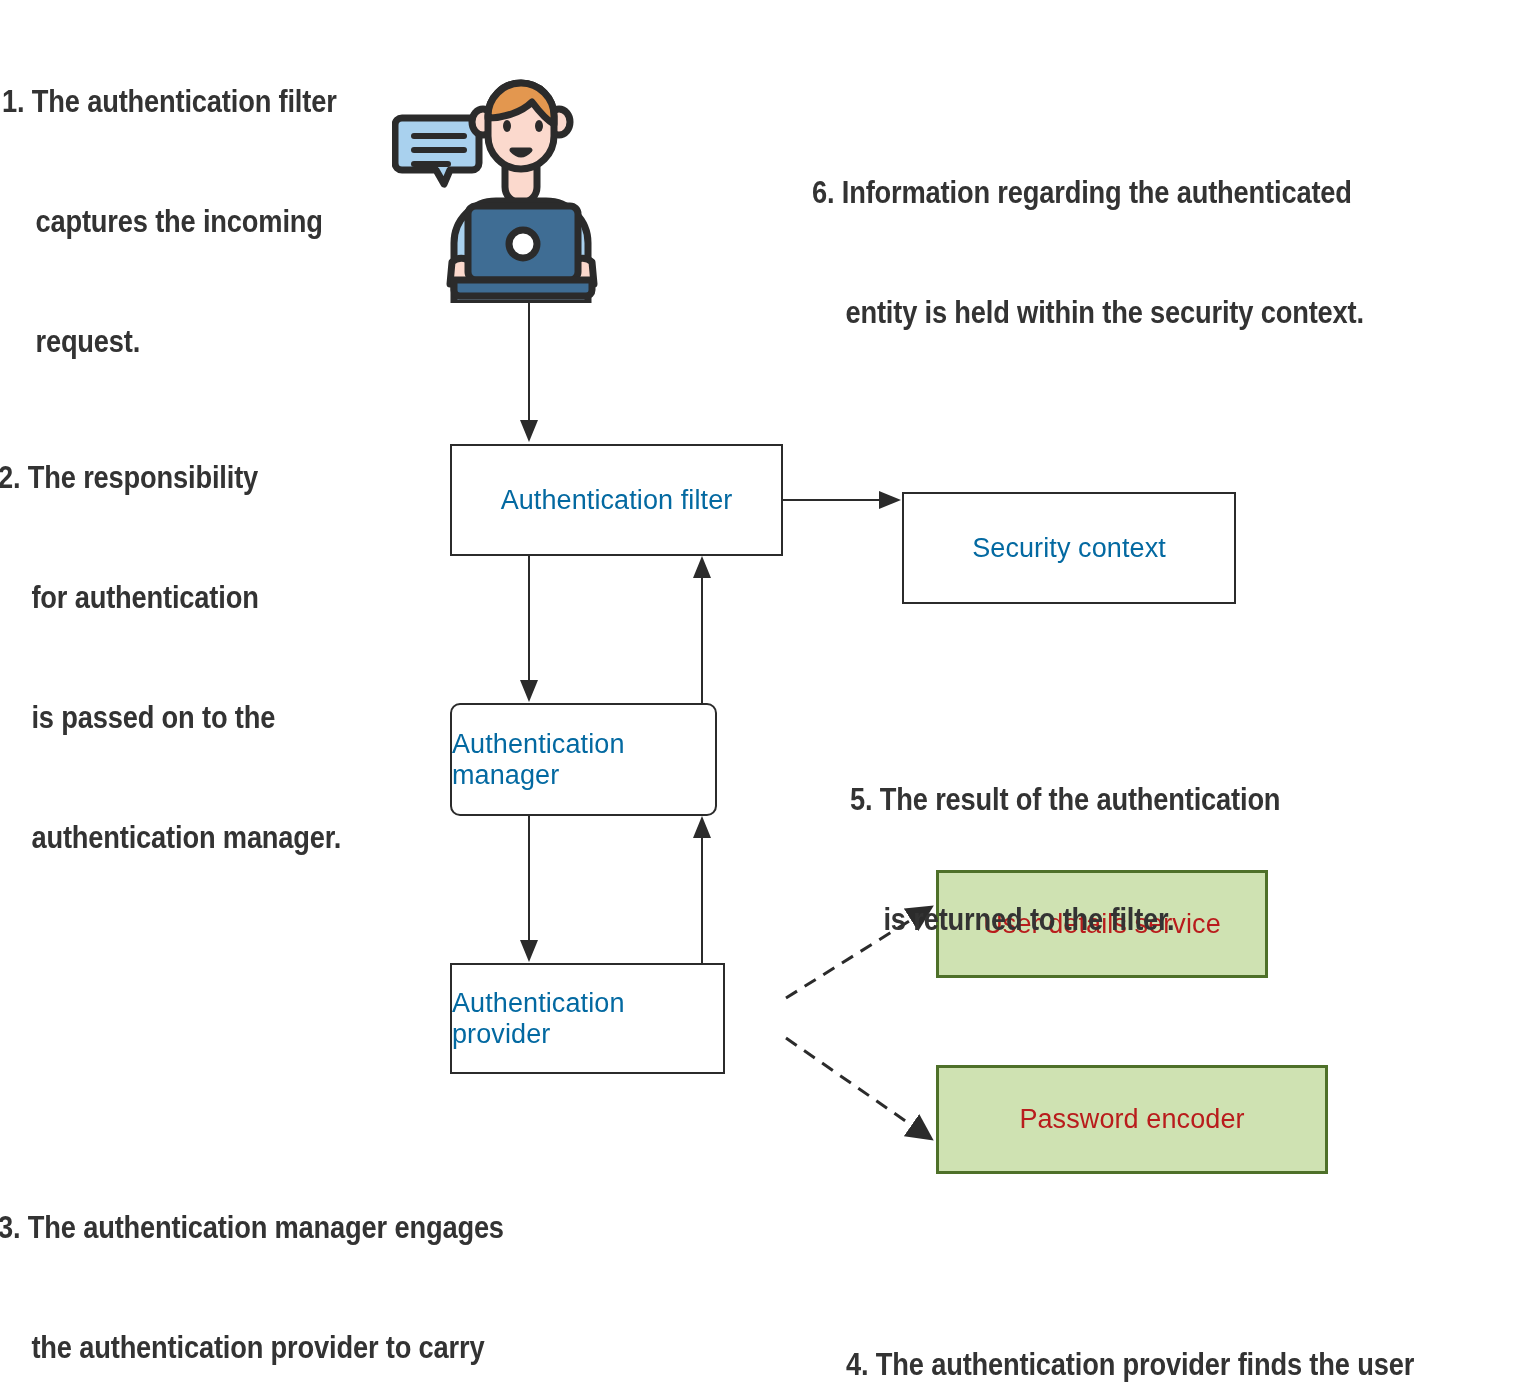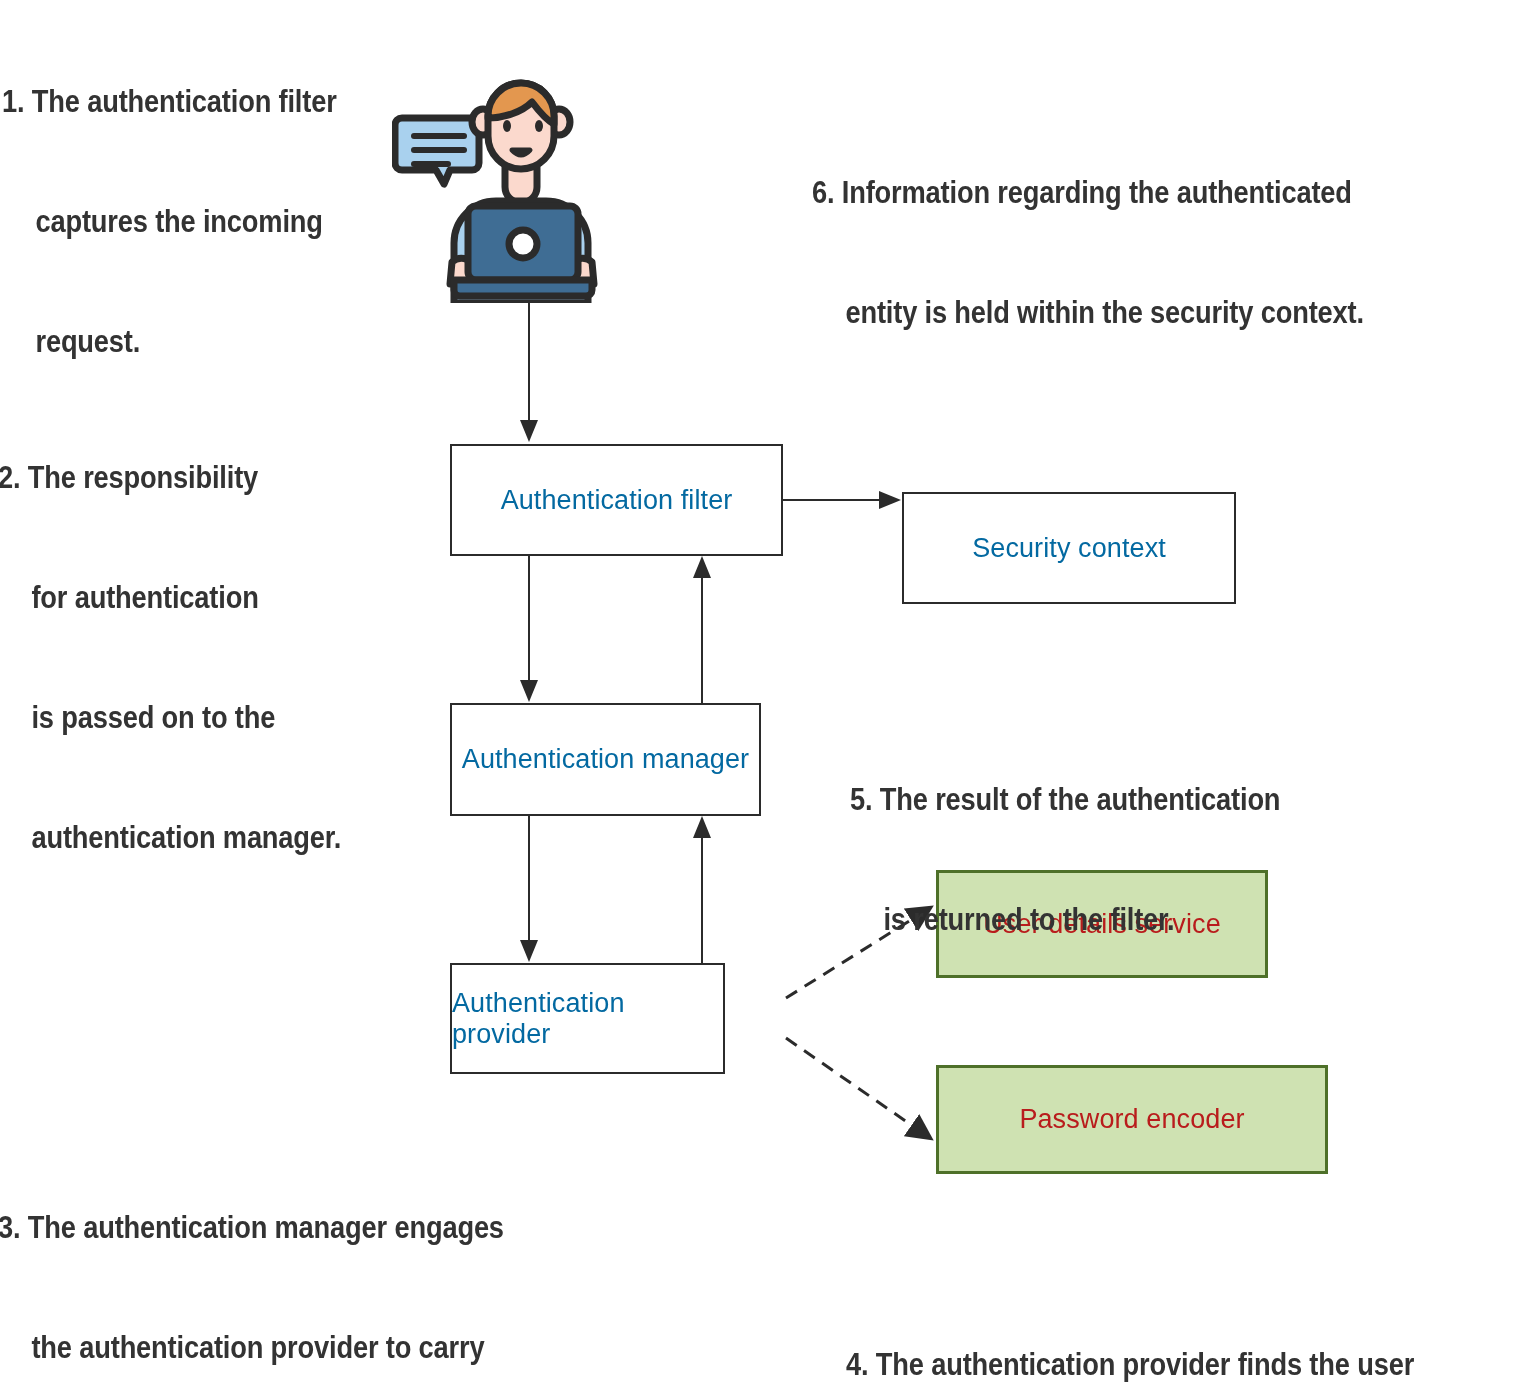--- a/index.html
+++ b/index.html
@@ -52,21 +52,21 @@
     justify-content: center;
     font-family: "Liberation Sans", sans-serif;
     font-size: 27px;
     color: #0369a1;
     background: #ffffff;
     border: 2px solid #2b2b2b;
     letter-spacing: 0.1px;
   }
   #box-auth-filter    { left: 450px; top: 444px;  width: 333px; height: 112px; }
   #box-sec-context    { left: 902px; top: 444px;  width: 334px; height: 112px; margin-top: 48px; }
-  #box-auth-manager   { left: 450px; top: 703px;  width: 311px; height: 113px; }
+  #box-auth-manager   { left: 450px; top: 703px;  width: 267px; height: 113px; border-radius: 10px; }
   #box-auth-provider  { left: 450px; top: 963px;  width: 275px; height: 111px; }
 
   .box.green {
     background: #cfe2b2;
     border: 3px solid #4e7029;
     color: #b91c1c;
   }
   #box-user-details   { left: 936px; top: 870px;  width: 332px; height: 108px; }
   #box-password-enc   { left: 936px; top: 1065px; width: 392px; height: 109px; }
 

